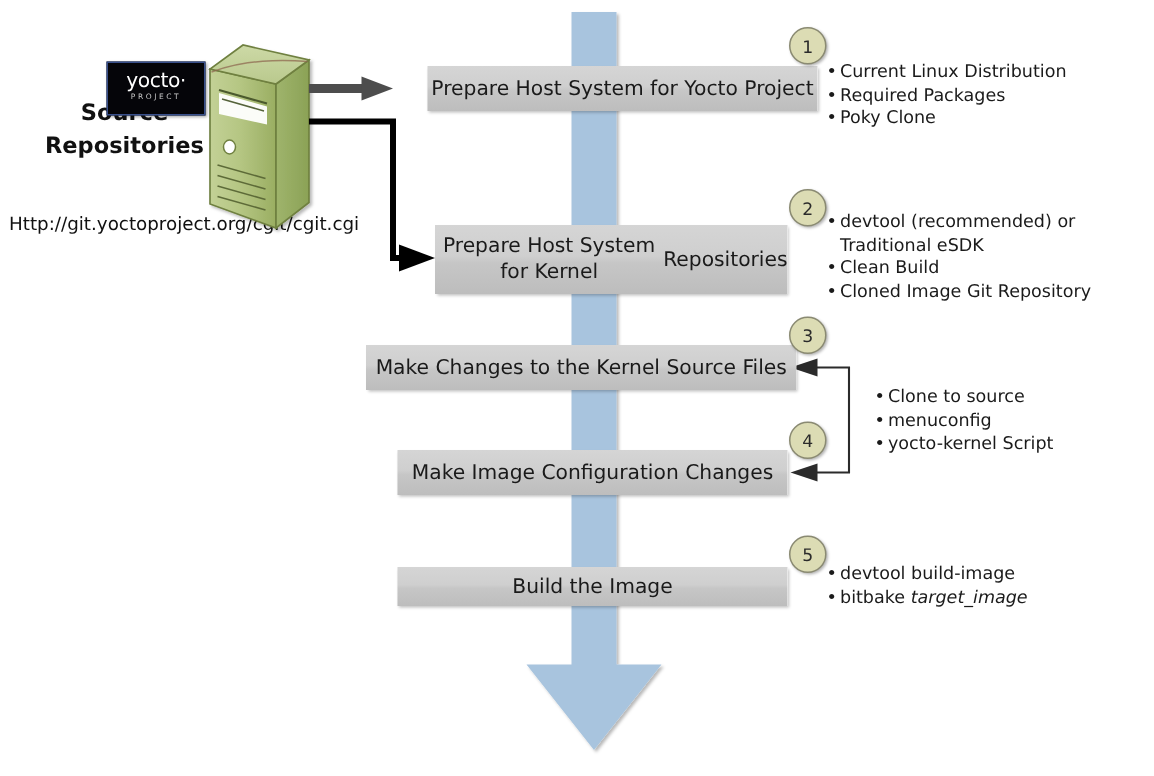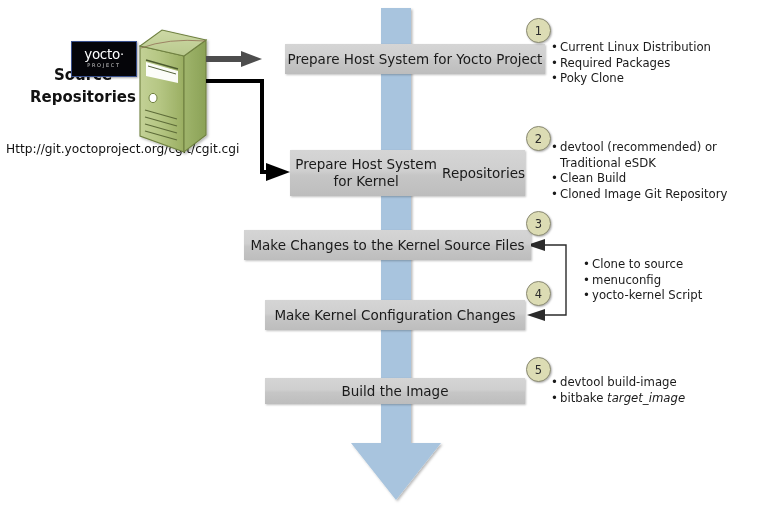--- a/index.html
+++ b/index.html
@@ -168,21 +168,21 @@
   <div class="flow-box" style="left:290px;top:150px;width:235px;height:46px;flex-direction:row;">
     <span>Prepare Host System for Kernel</span>
     <span>Repositories</span>
   </div>
 
   <div class="flow-box" style="left:244px;top:230px;width:287px;height:30px;">
     <span>Make Changes to the Kernel Source Files</span>
   </div>
 
   <div class="flow-box" style="left:265px;top:300px;width:260px;height:30px;">
-    <span>Make Kernel Configuration Changes</span>
+    <span>Make Image Configuration Changes</span>
   </div>
 
   <div class="flow-box" style="left:265px;top:378px;width:260px;height:26px;">
     <span>Build the Image</span>
   </div>
 
   <div class="step-circle" style="left:526px;top:18px;">
     <span>1</span>
   </div>
   <div class="step-circle" style="left:526px;top:126px;">

